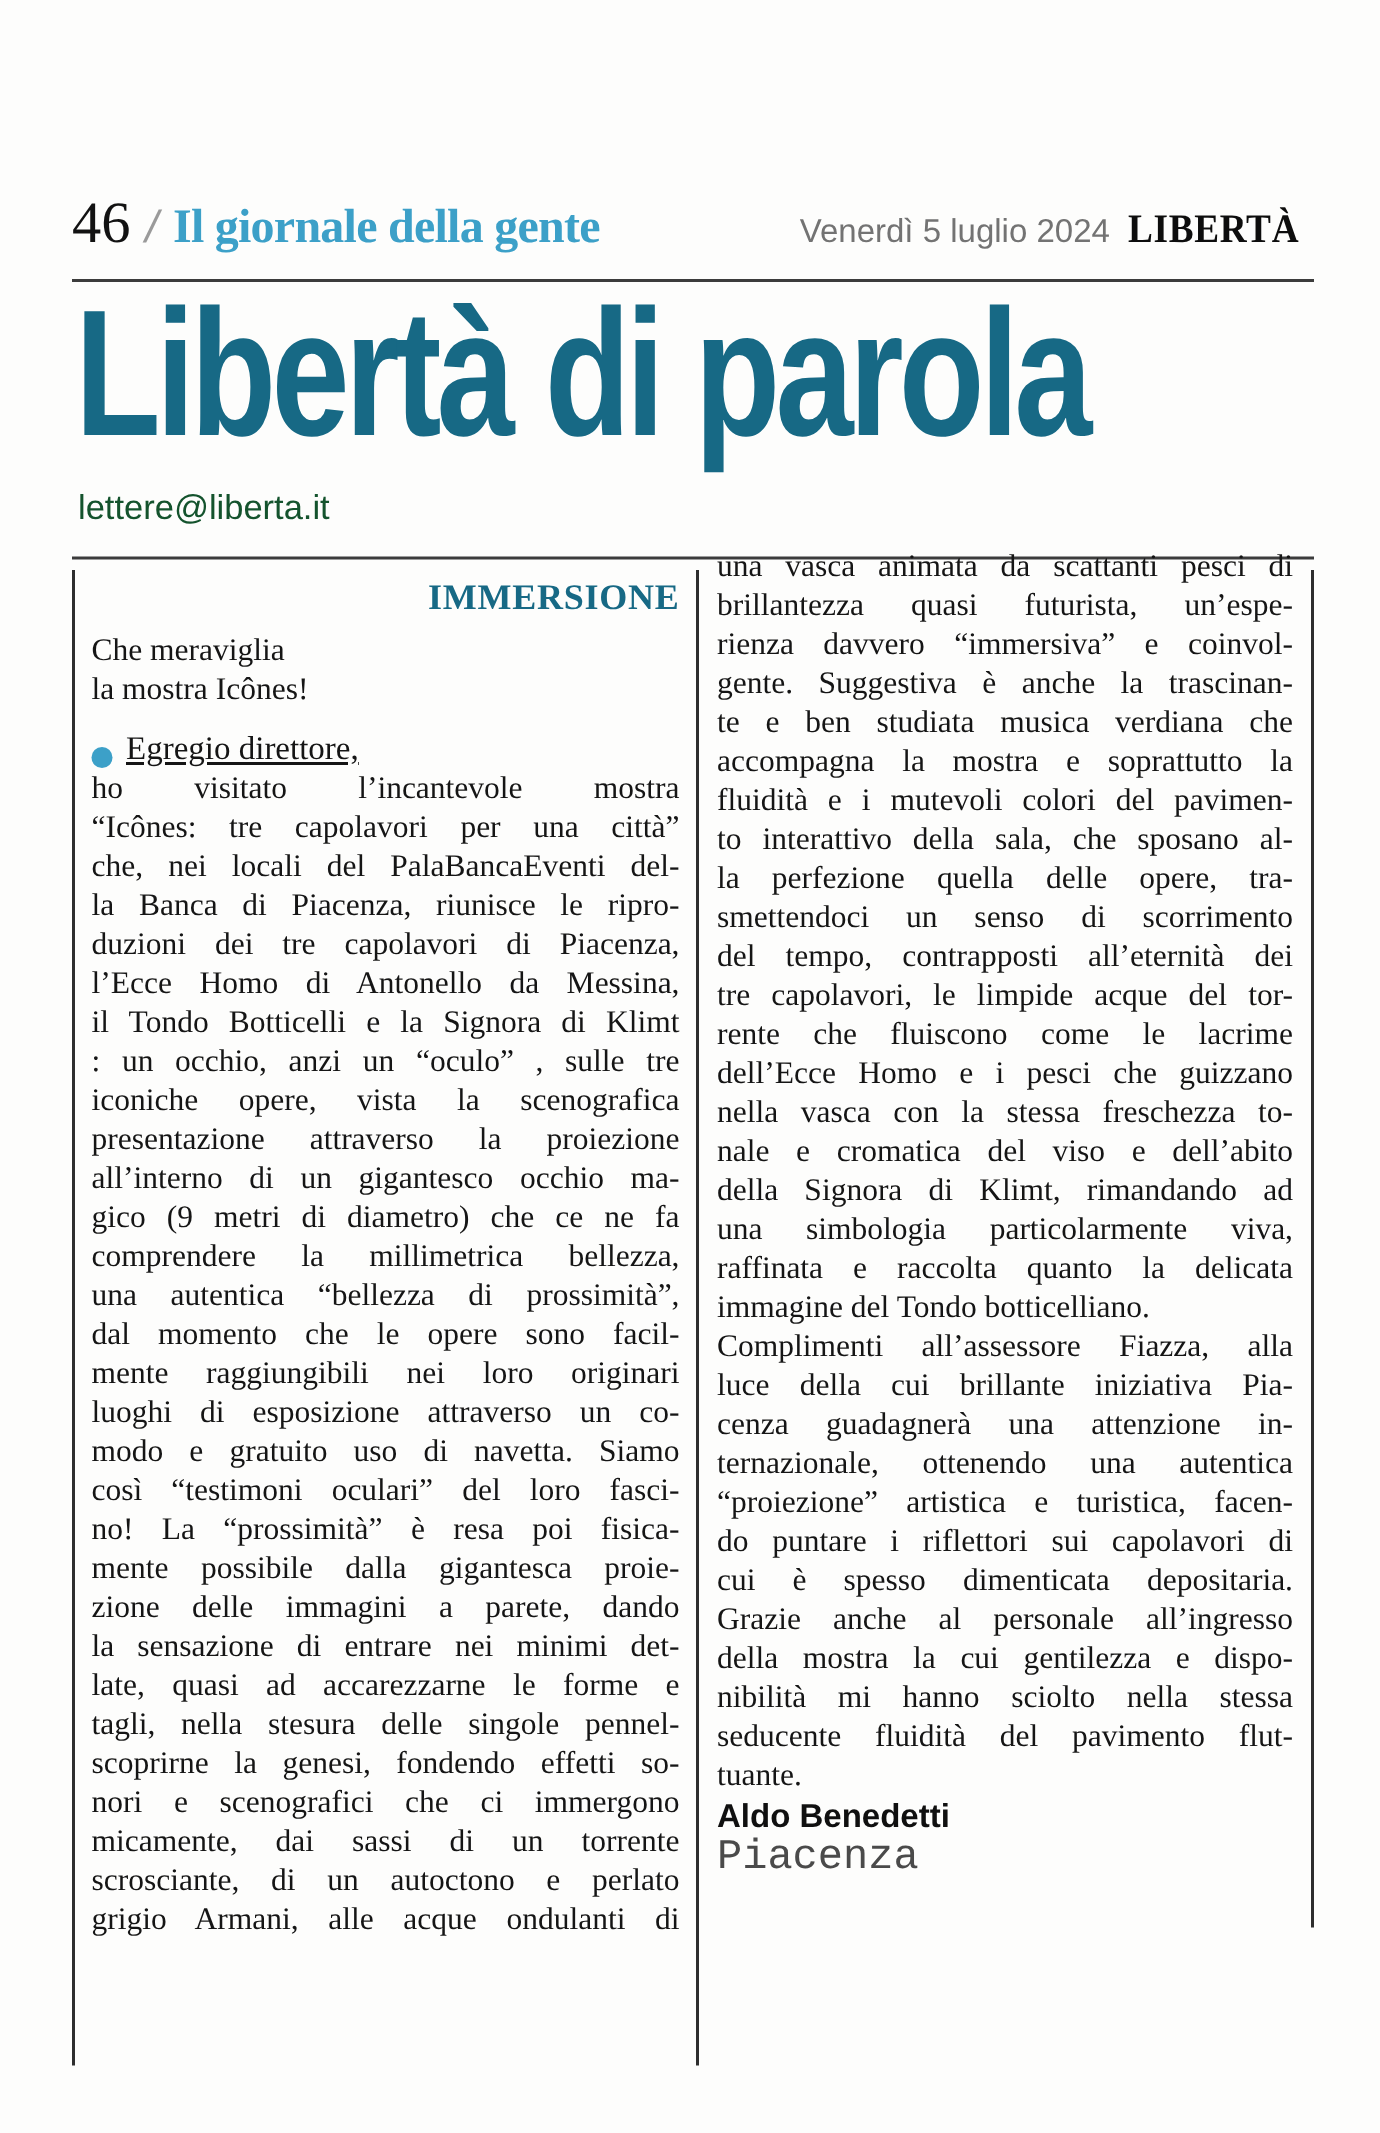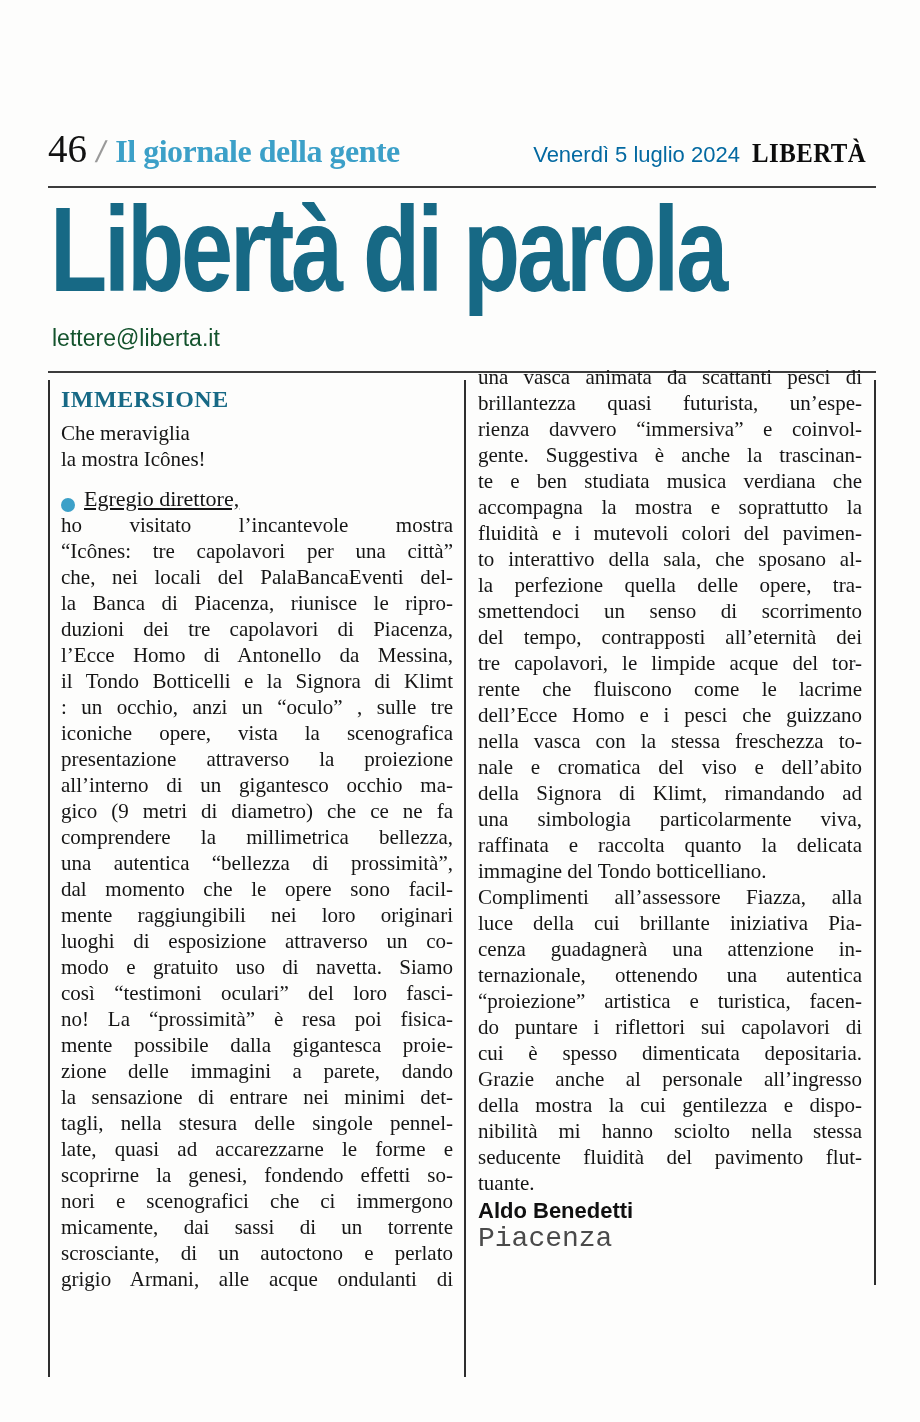--- a/index.html
+++ b/index.html
@@ -6,21 +6,21 @@
   html,body { width:920px; height:1422px; background:#fdfdfc; overflow:hidden; }
   body { font-family:"Liberation Serif", serif; color:#151515; position:relative; }
 
   
   .header-row { position:absolute; left:48px; top:126px; width:828px; display:flex; align-items:baseline; justify-content:space-between; }
   .header-left { display:flex; align-items:baseline; gap:10px; white-space:nowrap; }
   .page-num { font-family:"Liberation Serif", serif; font-weight:400; font-size:39px; color:#121212; }
   .slash { font-family:"Liberation Sans", sans-serif; font-size:30px; color:#9a9a9a; transform:skewX(-12deg); display:inline-block; }
   .section-title { font-family:"Liberation Serif", serif; font-weight:700; font-size:32px; color:#3ca0c8; letter-spacing:-0.5px; }
   .header-right { display:flex; align-items:baseline; gap:12px; white-space:nowrap; }
-  .date-text { font-family:"Liberation Sans", sans-serif; font-size:22px; color:#0369a1; }
+  .date-text { font-family:"Liberation Sans", sans-serif; font-size:22px; color:#737373; }
   .masthead { font-family:"Liberation Serif", serif; font-weight:900; font-size:27px; color:#0d0d0d; letter-spacing:0.5px; transform:scaleX(0.92); transform-origin:left bottom; display:inline-block; }
 
   .hrule { position:absolute; left:48px; width:828px; background:#3c3c3c; }
   .hrule-1 { top:186px; height:2px; }
   .hrule-2 { top:371px; height:2px; }
 
   
   .banner-title { position:absolute; left:50px; top:190px; font-family:"Liberation Sans", sans-serif; font-weight:700; font-size:120px; line-height:118px; letter-spacing:-4px; color:#176985; transform:scaleX(0.78); transform-origin:left top; white-space:nowrap; }
   .banner-email { position:absolute; left:52px; top:325px; font-family:"Liberation Sans", sans-serif; font-size:23px; color:#14532d; text-decoration:none; }
 
@@ -28,21 +28,21 @@
   .vrule { position:absolute; width:2px; background:#2e2e2e; }
   .vrule-left  { left:48px;  top:380px; height:997px; }
   .vrule-mid   { left:464px; top:380px; height:997px; }
   .vrule-right { left:874px; top:380px; height:905px; }
 
   
   .col { position:absolute; font-size:21px; line-height:26px; }
   .col-left  { left:61px;  top:386px; width:392px; }
   .col-right { left:478px; top:364px; width:384px; }
 
-  .kicker { font-family:"Liberation Serif", serif; font-weight:700; font-size:24px; letter-spacing:0.5px; color:#176985; }
+  .kicker { font-family:"Liberation Serif", serif; font-weight:700; font-size:24px; letter-spacing:0.5px; color:#176985;text-align:right; }
   .headline { font-family:"Liberation Serif", serif; font-size:40px; line-height:46px; color:#101010; margin-top:8px; }
   .headline .bodyline { text-align:center; text-align-last:left !important; height:auto; }
 
   .bodytext { margin-top:12px; }
   .bodyline { font-family:"Liberation Serif", serif; font-size:21px; line-height:26px; height:26px; color:#151515; text-align:justify; text-align-last:justify; white-space:nowrap; overflow:visible; }
   .bodyline.no-stretch { text-align:left; text-align-last:left; }
 
   .lead-line { display:flex; align-items:flex-end; gap:9px; height:28px; font-size:22px;text-decoration:underline; }
   .bullet-dot { width:14px; height:14px; border-radius:50%; background:#3ca0c8; flex:0 0 auto; }
 
@@ -103,22 +103,22 @@
         <div class="bodyline">una autentica “bellezza di prossimità”,</div>
         <div class="bodyline">dal momento che le opere sono facil-</div>
         <div class="bodyline">mente raggiungibili nei loro originari</div>
         <div class="bodyline">luoghi di esposizione attraverso un co-</div>
         <div class="bodyline">modo e gratuito uso di navetta. Siamo</div>
         <div class="bodyline">così “testimoni oculari” del loro fasci-</div>
         <div class="bodyline">no! La “prossimità” è resa poi fisica-</div>
         <div class="bodyline">mente possibile dalla gigantesca proie-</div>
         <div class="bodyline">zione delle immagini a parete, dando</div>
         <div class="bodyline">la sensazione di entrare nei minimi det-</div>
+        <div class="bodyline">late, quasi ad accarezzarne le forme e</div>
         <div class="bodyline">tagli, nella stesura delle singole pennel-</div>
-        <div class="bodyline">late, quasi ad accarezzarne le forme e</div>
         <div class="bodyline">scoprirne la genesi, fondendo effetti so-</div>
         <div class="bodyline">nori e scenografici che ci immergono</div>
         <div class="bodyline">micamente, dai sassi di un torrente</div>
         <div class="bodyline">scrosciante, di un autoctono e perlato</div>
         <div class="bodyline">grigio Armani, alle acque ondulanti di</div>
       </div>
   </div>
 </div>
 
 <div class="col col-right">

